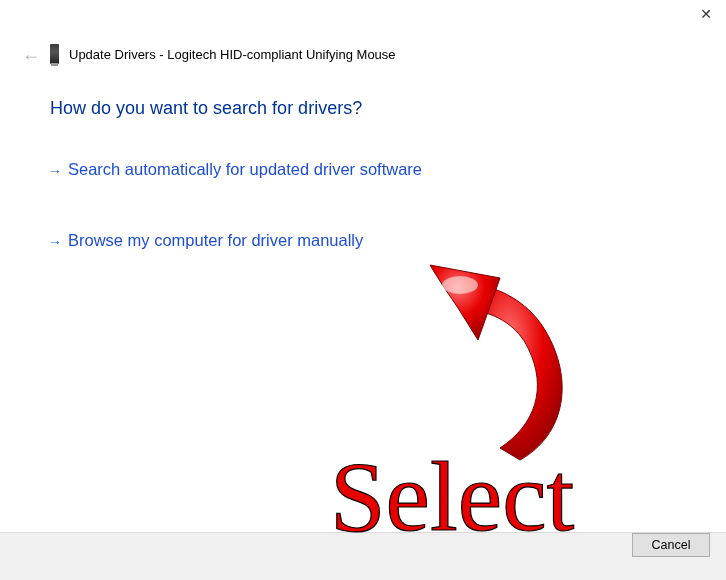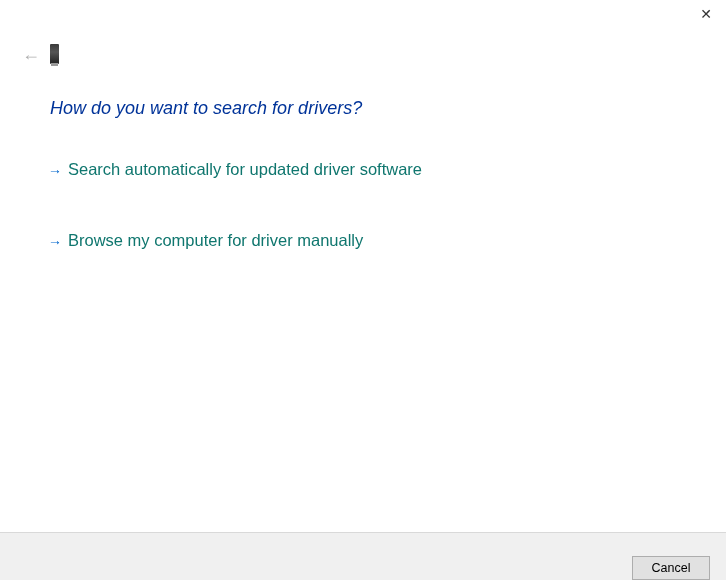--- a/index.html
+++ b/index.html
@@ -68,57 +68,56 @@
     position: absolute;
     top: 98px;
     left: 50px;
     right: 40px;
   }
   .main-heading {
     color: #003399;
     font-size: 18px;
     font-weight: 400;
     margin: 0 0 40px 0;
-    font-style: italic;
   }
   .option {
     margin: 0 0 50px 18px;
     position: relative;
     cursor: pointer;
     max-width: 560px;
   }
   .option-arrow {
     position: absolute;
     left: -20px;
     top: 2px;
     color: #0066cc;
     font-size: 14px;
   }
   .option-title {
-    color: #0f766e;
+    color: #1d4ed8;
     font-size: 16.5px;
     font-weight: 400;
     line-height: 1.3;
   }
   .option-desc {
     color: #5b7895;
     font-size: 13.5px;
     line-height: 1.35;
     margin-top: 2px;
     max-width: 560px;
   }
   .footer {
     position: absolute;
     left: 0; right: 0; bottom: 0;
     height: 48px;
     background: #f0f0f0;
     border-top: 1px solid #d9d9d9;
     display: flex;
     justify-content: flex-end;
-    align-items: flex-end;
+    align-items: flex-start;
     padding-right: 16px;
     box-sizing: border-box;
   }
   .cancel-btn {
     height: 24px;
     min-width: 78px;
     background: #e1e1e1;
     border: 1px solid #adadad;
     font-size: 12.5px;
     font-family: inherit;
@@ -151,34 +150,63 @@
 
 <div class="window">
 
   <div class="titlebar">
     <div class="close-btn">✕</div>
   </div>
 
   <div class="header-row">
     <span class="back-arrow">←</span>
     <span class="device-icon"></span>
+    <span class="header-title">Update Drivers - Logitech HID-compliant Unifying Mouse</span>
   </div>
 
   <div class="main-area">
     <h1 class="main-heading">How do you want to search for drivers?</h1>
 
     <div class="option">
       <span class="option-arrow">→</span>
       <div class="option-title">Search automatically for updated driver software</div>
     </div>
 
     <div class="option">
       <span class="option-arrow">→</span>
       <div class="option-title">Browse my computer for driver manually</div>
     </div>
   </div>
 
   <div class="footer">
     <button class="cancel-btn">Cancel</button>
   </div>
 
+  <div class="annotation">
+    <svg width="380" height="320">
+      <defs>
+        <radialGradient id="g1" cx="40%" cy="30%" r="70%">
+          <stop offset="0%" stop-color="#ff7070"></stop>
+          <stop offset="55%" stop-color="#e60000"></stop>
+          <stop offset="100%" stop-color="#a00000"></stop>
+        </radialGradient>
+      </defs>
+
+      <path d="M 190 230
+               C 235 205, 245 150, 215 100
+               C 200 75, 175 60, 150 55
+               L 143 80
+               C 168 84, 188 97, 198 118
+               C 218 158, 205 195, 170 218
+               Z" fill="url(#g1)" stroke="#800000" stroke-width="1"></path>
+
+      <path d="M 100 35
+               L 170 48
+               L 148 110
+               L 128 78
+               C 120 66, 110 52, 100 35 Z" fill="url(#g1)" stroke="#800000" stroke-width="1"></path>
+
+      <ellipse cx="130" cy="55" rx="18" ry="9" fill="rgba(255,255,255,0.55)"></ellipse>
+      <text x="0" y="300" class="anno-text">Select</text>
+    </svg>
+  </div>
 
 </div>
 
 </body></html>

